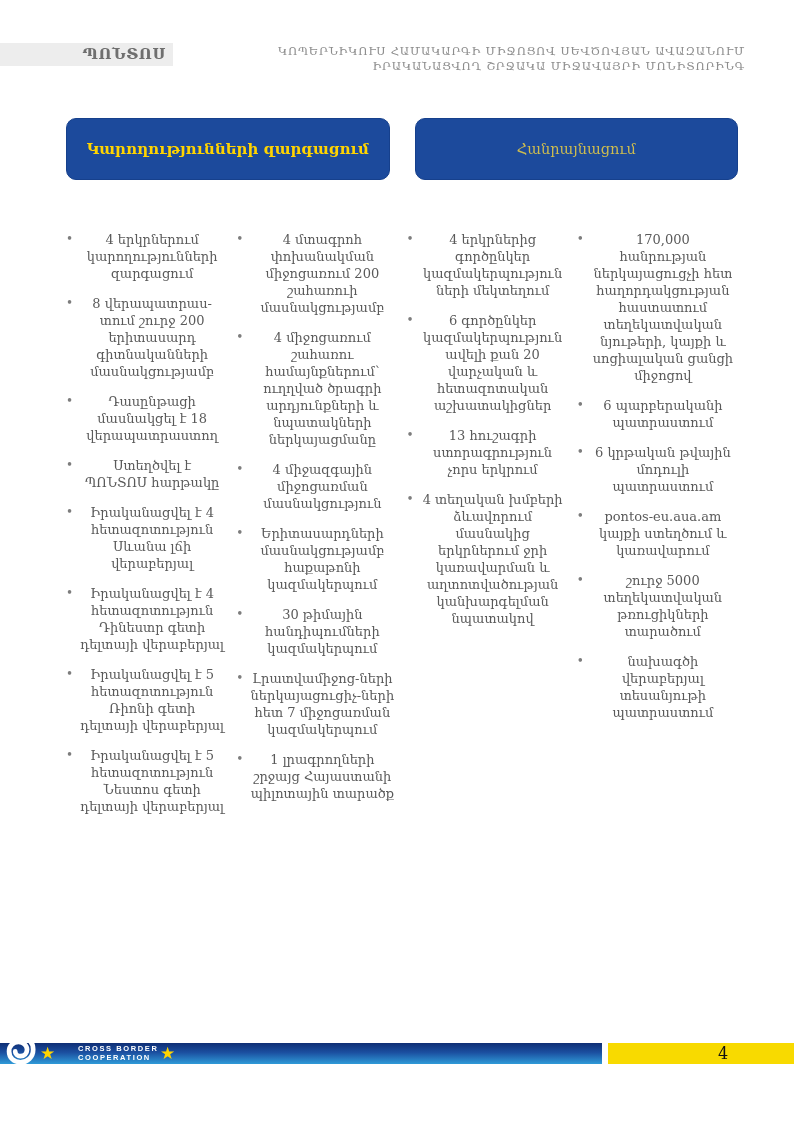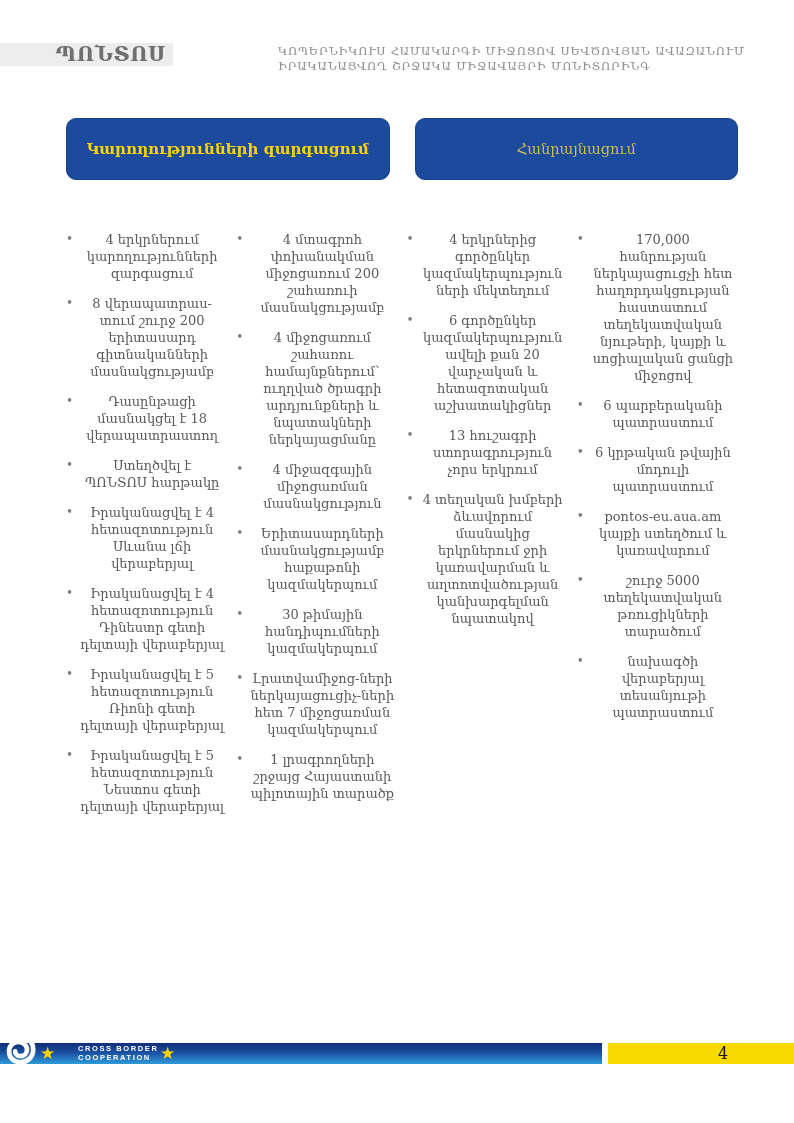--- a/index.html
+++ b/index.html
@@ -1,23 +1,23 @@
 <!DOCTYPE html>
 <html style="--accent-blue: #1c4a9c; --accent-yellow: #ffd400; --alt-tab-text: #cdbc50; --footer-yellow: #f8da00; --footer-gradient-top: #0f2e75; --footer-gradient-bottom: #2f9ad8; --body-text: #5a5a5a; --header-text: #8d8d8d;"><head>
 <meta charset="utf-8">
 <style>
   html,body{margin:0;padding:0;background:#fff;}
   .page{position:relative;width:794px;height:1123px;background:#fff;overflow:hidden;
         font-family:"DejaVu Serif","DejaVu Sans",serif;}
 
   
   .badge{position:absolute;left:0;top:43px;width:173px;height:23px;background:#ededed;
-         color:#6f6f6f;font-weight:700;font-size:20px;line-height:23px;text-align:right;
+         color:#6f6f6f;font-weight:700;font-size:15px;line-height:23px;text-align:right;
          padding-right:7px;box-sizing:border-box;letter-spacing:.5px;}
-  .doc-title{position:absolute;right:49px;top:44px;
+  .doc-title{position:absolute;right:49px;top:44px;text-align:right;
              color:var(--header-text,#8d8d8d);font-size:11.5px;line-height:15px;letter-spacing:.8px;}
 
   
   .tabs{position:absolute;left:66px;top:118px;width:672px;display:flex;gap:25px;}
   .tab{flex:1;height:62px;background:var(--accent-blue,#1c4a9c);border:1px solid #16408c;
        border-radius:10px;color:var(--accent-yellow,#ffd400);font-weight:700;font-size:15px;
        display:flex;align-items:center;justify-content:center;text-align:center;
        line-height:1.25;padding:0 8px;box-sizing:border-box;cursor:pointer;}
   .tab--alt{color:var(--alt-tab-text,#cdbc50);font-weight:400;font-size:14.5px;}
 

